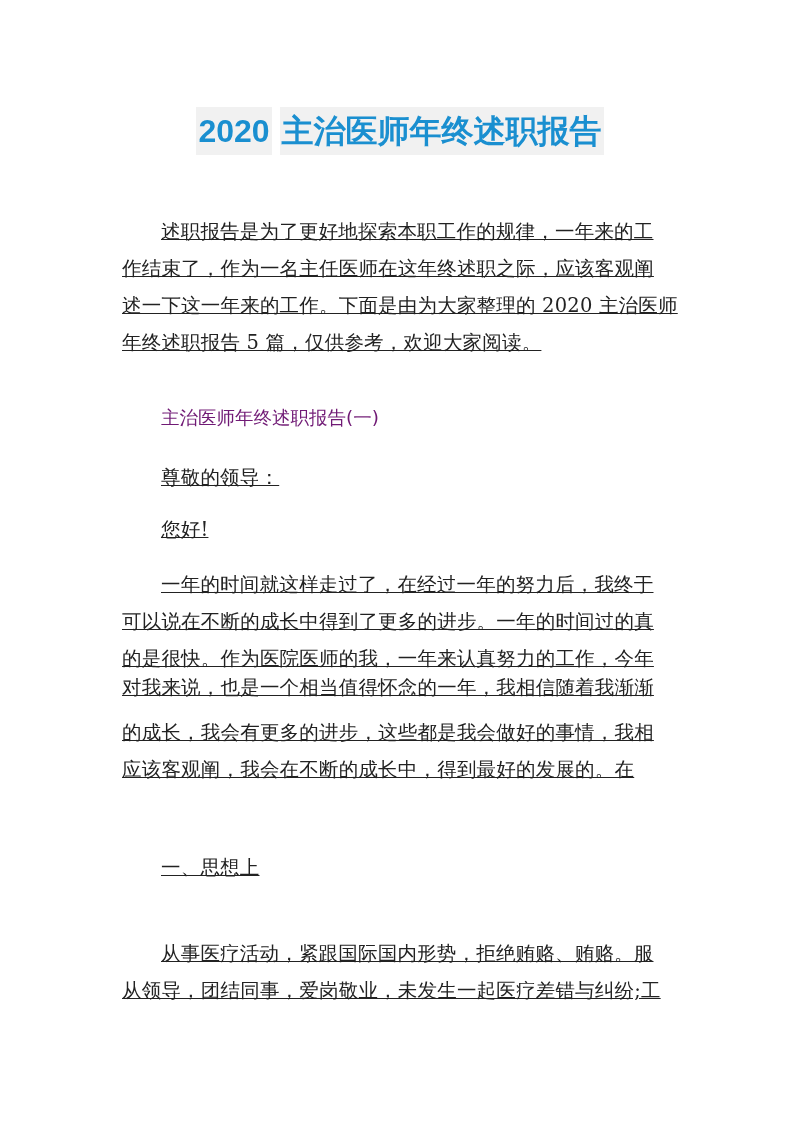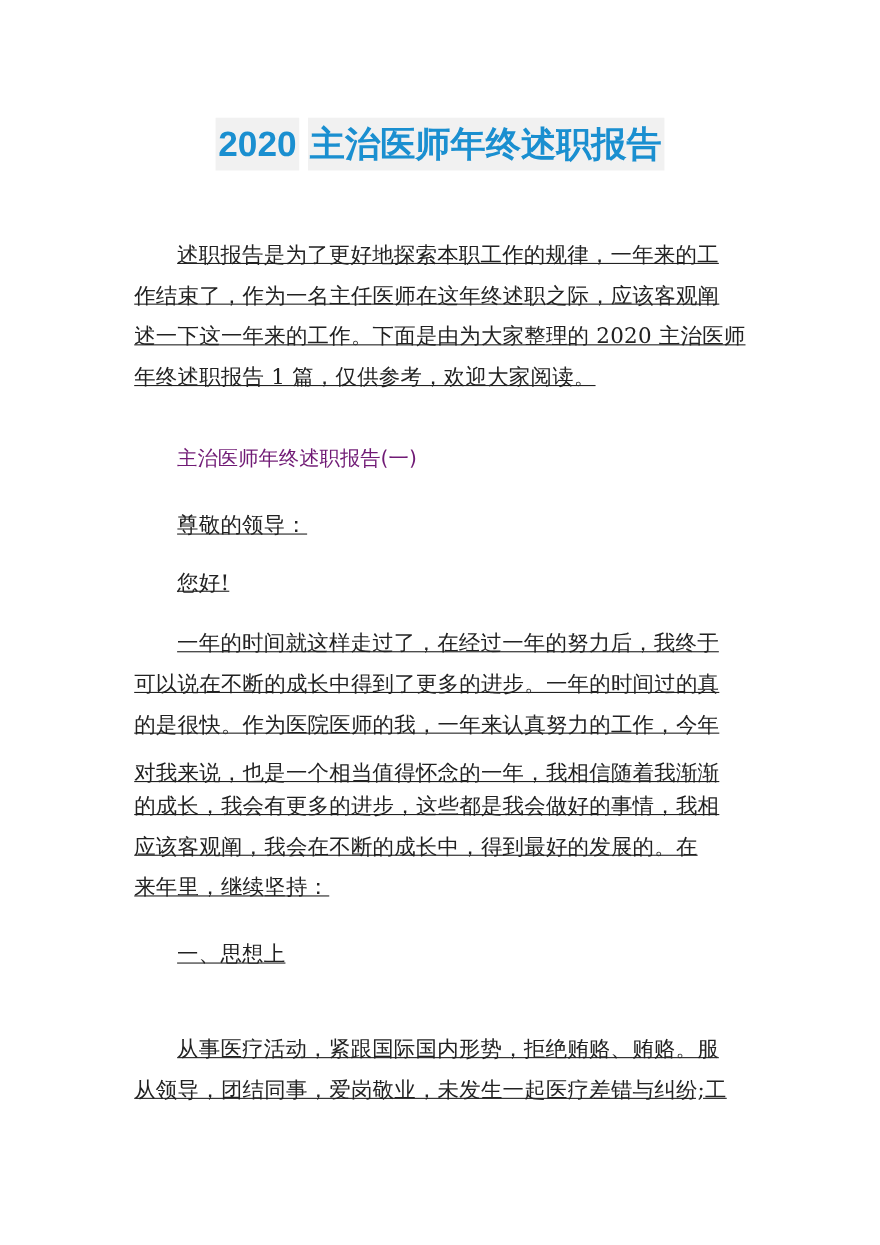--- a/index.html
+++ b/index.html
@@ -31,33 +31,32 @@
 
 <div class="page">
 
   <div class="title-wrap">
     <span class="title-seg">2020</span><span class="title-gap"></span><span class="title-seg">主治医师年终述职报告</span>
   </div>
 
   <div class="line indent" style="top:220px">述职报告是为了更好地探索本职工作的规律，一年来的工</div>
   <div class="line" style="top:257px">作结束了，作为一名主任医师在这年终述职之际，应该客观阐</div>
   <div class="line" style="top:294px">述一下这一年来的工作。下面是由为大家整理的 2020 主治医师</div>
-  <div class="line" style="top:331px">年终述职报告 1 篇，仅供参考，欢迎大家阅读。</div>
+  <div class="line" style="top:331px">年终述职报告 5 篇，仅供参考，欢迎大家阅读。</div>
 
   <div class="heading" style="top:406px">主治医师年终述职报告(一)</div>
 
   <div class="line indent" style="top:466px">尊敬的领导：</div>
   <div class="line indent" style="top:573px">一年的时间就这样走过了，在经过一年的努力后，我终于</div>
 
   <div class="line indent" style="top:518px">您好!</div>
   <div class="line" style="top:610px">可以说在不断的成长中得到了更多的进步。一年的时间过的真</div>
   <div class="line" style="top:647px">的是很快。作为医院医师的我，一年来认真努力的工作，今年</div>
-  <div class="line" style="top:691px">对我来说，也是一个相当值得怀念的一年，我相信随着我渐渐</div>
+  <div class="line" style="top:676px">对我来说，也是一个相当值得怀念的一年，我相信随着我渐渐</div>
   <div class="line" style="top:721px">的成长，我会有更多的进步，这些都是我会做好的事情，我相</div>
   <div class="line" style="top:758px">应该客观阐，我会在不断的成长中，得到最好的发展的。在</div>
-  <div class="line" style="top:795px">来年里，继续坚持：</div>
 
   <div class="line indent" style="top:856px">一、思想上</div>
 
   <div class="line indent" style="top:942px">从事医疗活动，紧跟国际国内形势，拒绝贿赂、贿赂。服</div>
   <div class="line" style="top:979px">从领导，团结同事，爱岗敬业，未发生一起医疗差错与纠纷;工</div>
 
 </div>
 
 </body></html>

